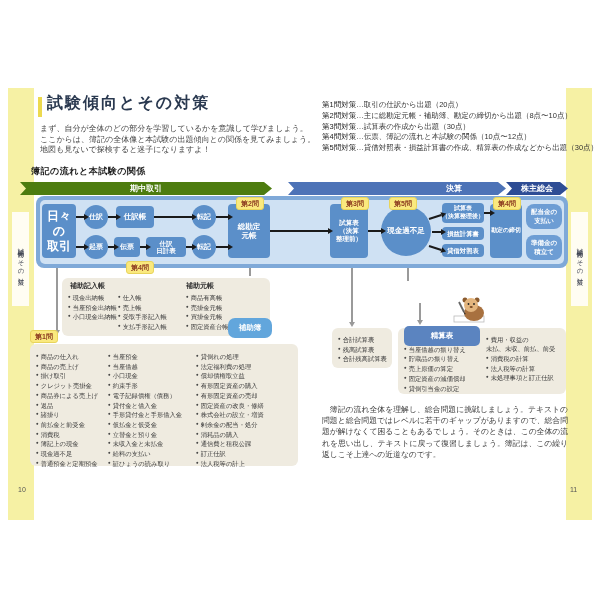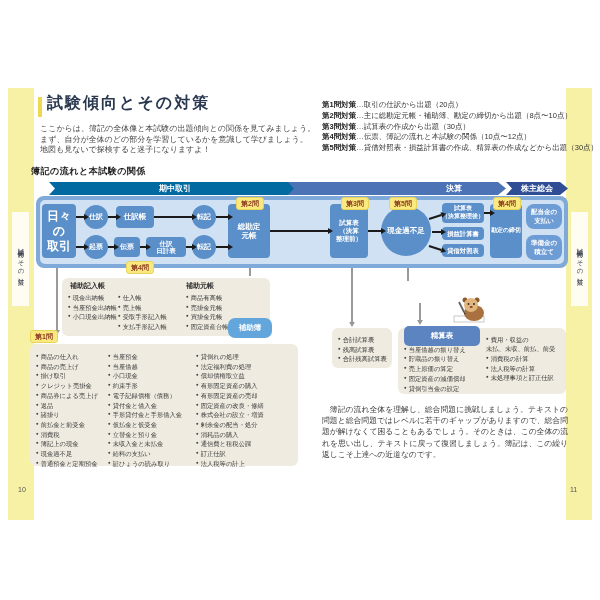--- a/index.html
+++ b/index.html
@@ -12,21 +12,21 @@
         writing-mode:vertical-rl;font-size:6.5px;color:#3a3f4e;letter-spacing:1px;}
   .pagenum{position:absolute;top:486px;font-size:7px;color:#555;}
   
   .titlebar{position:absolute;left:38px;top:97px;width:4px;height:20px;background:#ecd94f;}
   .title{position:absolute;left:47px;top:93px;font-family:"DejaVu Serif","Liberation Serif",serif;
          font-size:16px;font-weight:bold;color:#2a3950;letter-spacing:2px;}
   .intro{position:absolute;left:40px;top:124px;font-size:8px;line-height:10.5px;color:#454545;}
   .secthead{position:absolute;left:31px;top:165px;font-size:9px;font-weight:bold;color:#1c1c1c;letter-spacing:0.5px;}
   
   .strategies{position:absolute;left:322px;top:100px;font-size:7.5px;line-height:10.8px;color:#333;}
-  .slabel{font-weight:bold;color:#222;}
+  .slabel{font-weight:normal;color:#222;}
   
   .band{position:absolute;top:182px;height:13px;color:#fff;font-size:8px;font-weight:bold;line-height:13px;
         clip-path:polygon(0 0,calc(100% - 8px) 0,100% 50%,calc(100% - 8px) 100%,0 100%,6px 50%);}
   
   .flowouter{position:absolute;left:36px;top:196px;width:532px;height:72px;background:#7fa9d8;border-radius:8px;}
   .flowinner{position:absolute;left:40px;top:200px;width:524px;height:64px;background:#cfe1f3;border-radius:5px;}
   .node{position:absolute;background:#5b8fc9;color:#fff;border-radius:4px;display:flex;align-items:center;justify-content:center;
         text-align:center;font-weight:bold;white-space:pre-line;line-height:1.25;}
   .circ{border-radius:50%;}
   .soft{background:#6d9dd4;border-radius:8px;}
@@ -54,35 +54,35 @@
   <div class="edge" style="left:8px;"></div>
   <div class="edge" style="left:566px;"></div>
   <div class="vtab" style="left:12px;">試験傾向とその対策</div>
   <div class="vtab" style="left:571px;">試験傾向とその対策</div>
   <div class="pagenum" style="left:18px;">10</div>
   <div class="pagenum" style="left:570px;">11</div>
 
   <div class="titlebar"></div>
   <div class="title">試験傾向とその対策</div>
   <div class="intro">
+      <div class="li">まず、自分が全体のどの部分を学習しているかを意識して学びましょう。</div>
       <div class="li">ここからは、簿記の全体像と本試験の出題傾向との関係を見てみましょう。</div>
-      <div class="li">まず、自分が全体のどの部分を学習しているかを意識して学びましょう。</div>
       <div class="li">地図も見ないで探検すると迷子になりますよ！</div>
     </div>
   <div class="secthead">簿記の流れと本試験の関係</div>
 
   <div class="strategies">
     <div><span class="slabel">第1問対策</span><span>…取引の仕訳から出題（20点）</span></div>
     <div><span class="slabel">第2問対策</span><span>…主に総勘定元帳・補助簿、勘定の締切から出題（8点〜10点）</span></div>
     <div><span class="slabel">第3問対策</span><span>…試算表の作成から出題（30点）</span></div>
     <div><span class="slabel">第4問対策</span><span>…伝票、簿記の流れと本試験の関係（10点〜12点）</span></div>
     <div><span class="slabel">第5問対策</span><span>…貸借対照表・損益計算書の作成、精算表の作成などから出題（30点）</span></div>
   </div>
 
-  <div class="band" style="left:49px;width:252px;background:#0369a1;text-align:center;">期中取引</div>
+  <div class="band" style="left:20px;width:252px;background:#4d7c0f;text-align:center;">期中取引</div>
   <div class="band" style="left:288px;width:218px;background:#4d73b7;text-align:right;padding-right:0;box-sizing:border-box;">
       <span style="position:absolute;right:44px;">決算</span>
     </div>
   <div class="band" style="left:506px;width:62px;background:#2e4d95;text-align:center;">株主総会</div>
 
   <div class="flowouter"></div>
   <div class="flowinner"></div>
 
   <div class="node" style="left:42px;top:204px;width:34px;height:54px;font-size:12px;">日々の
 取引</div>

